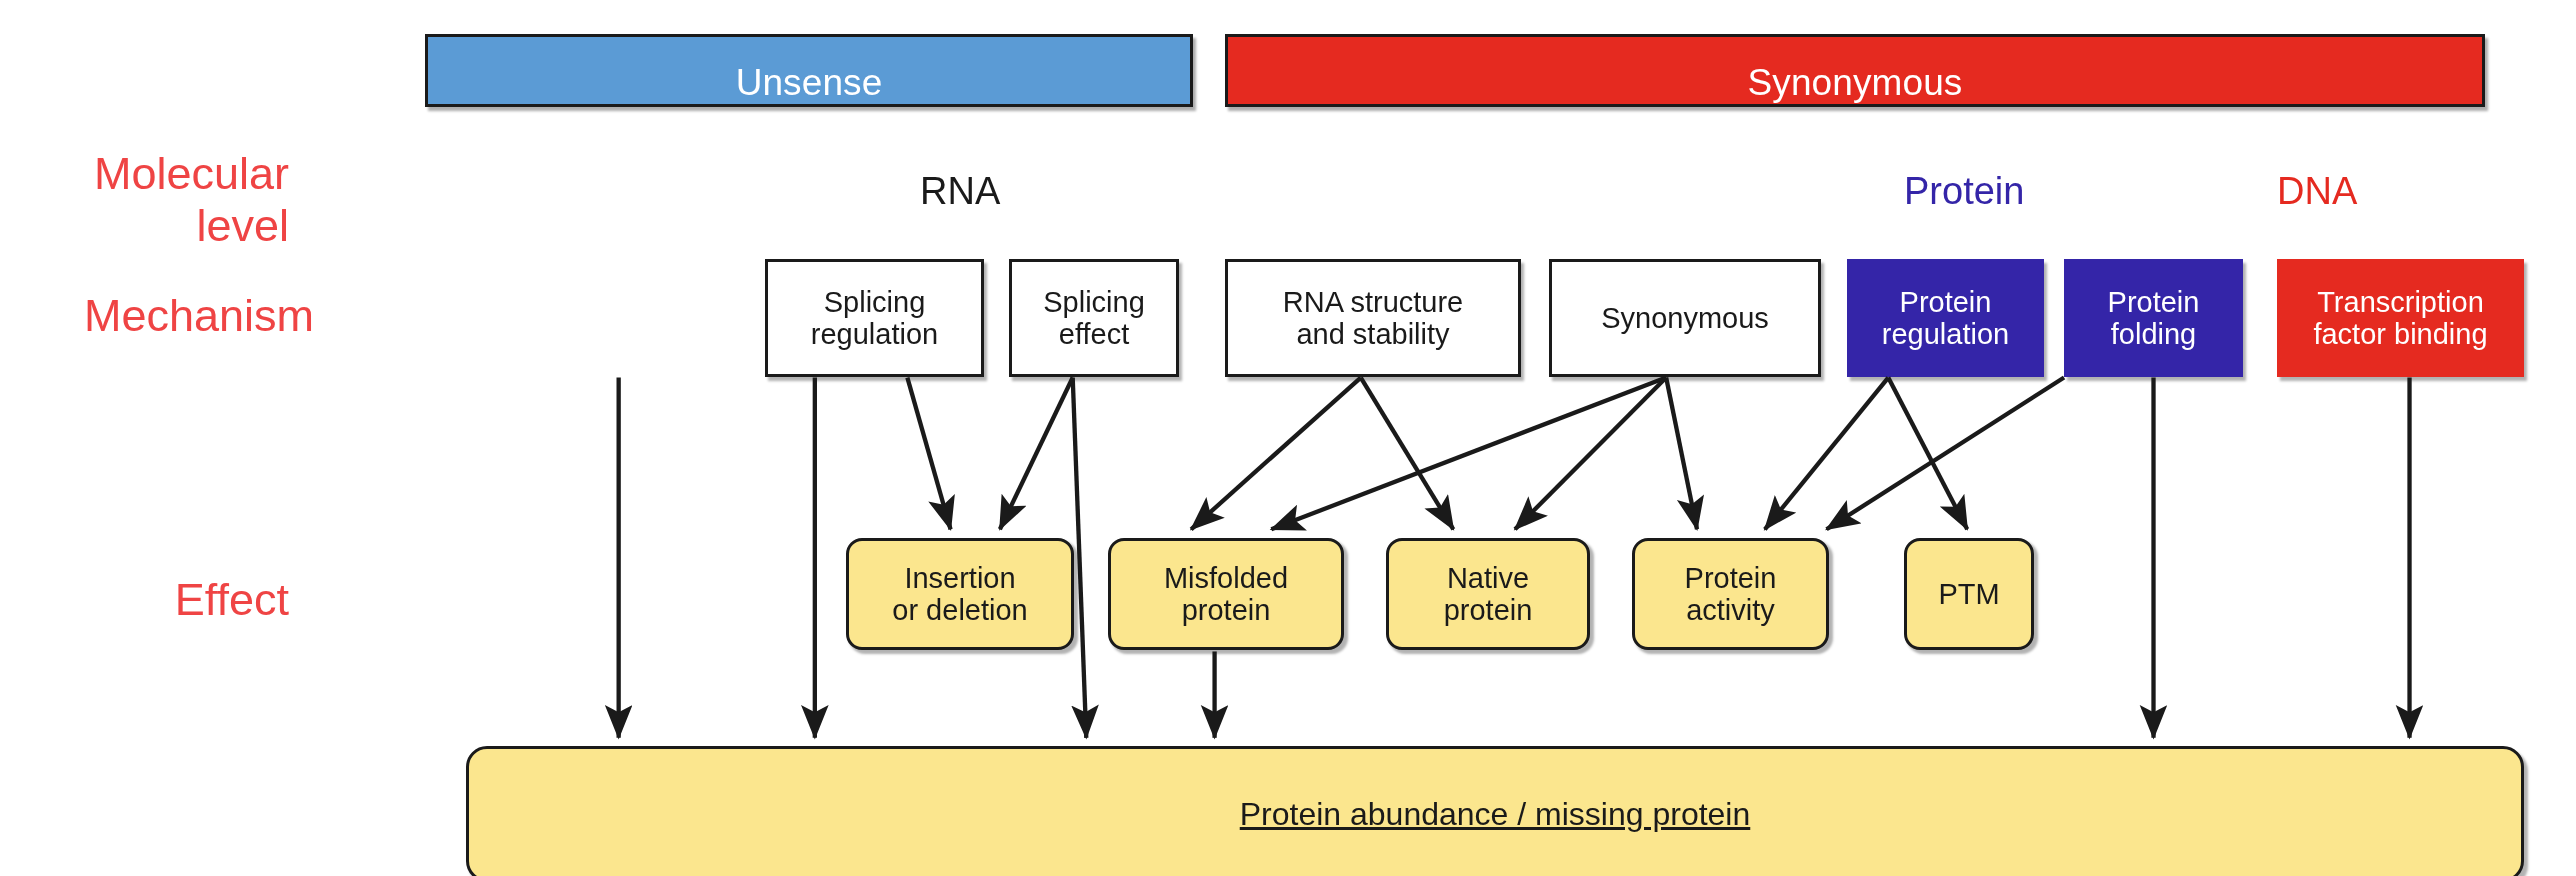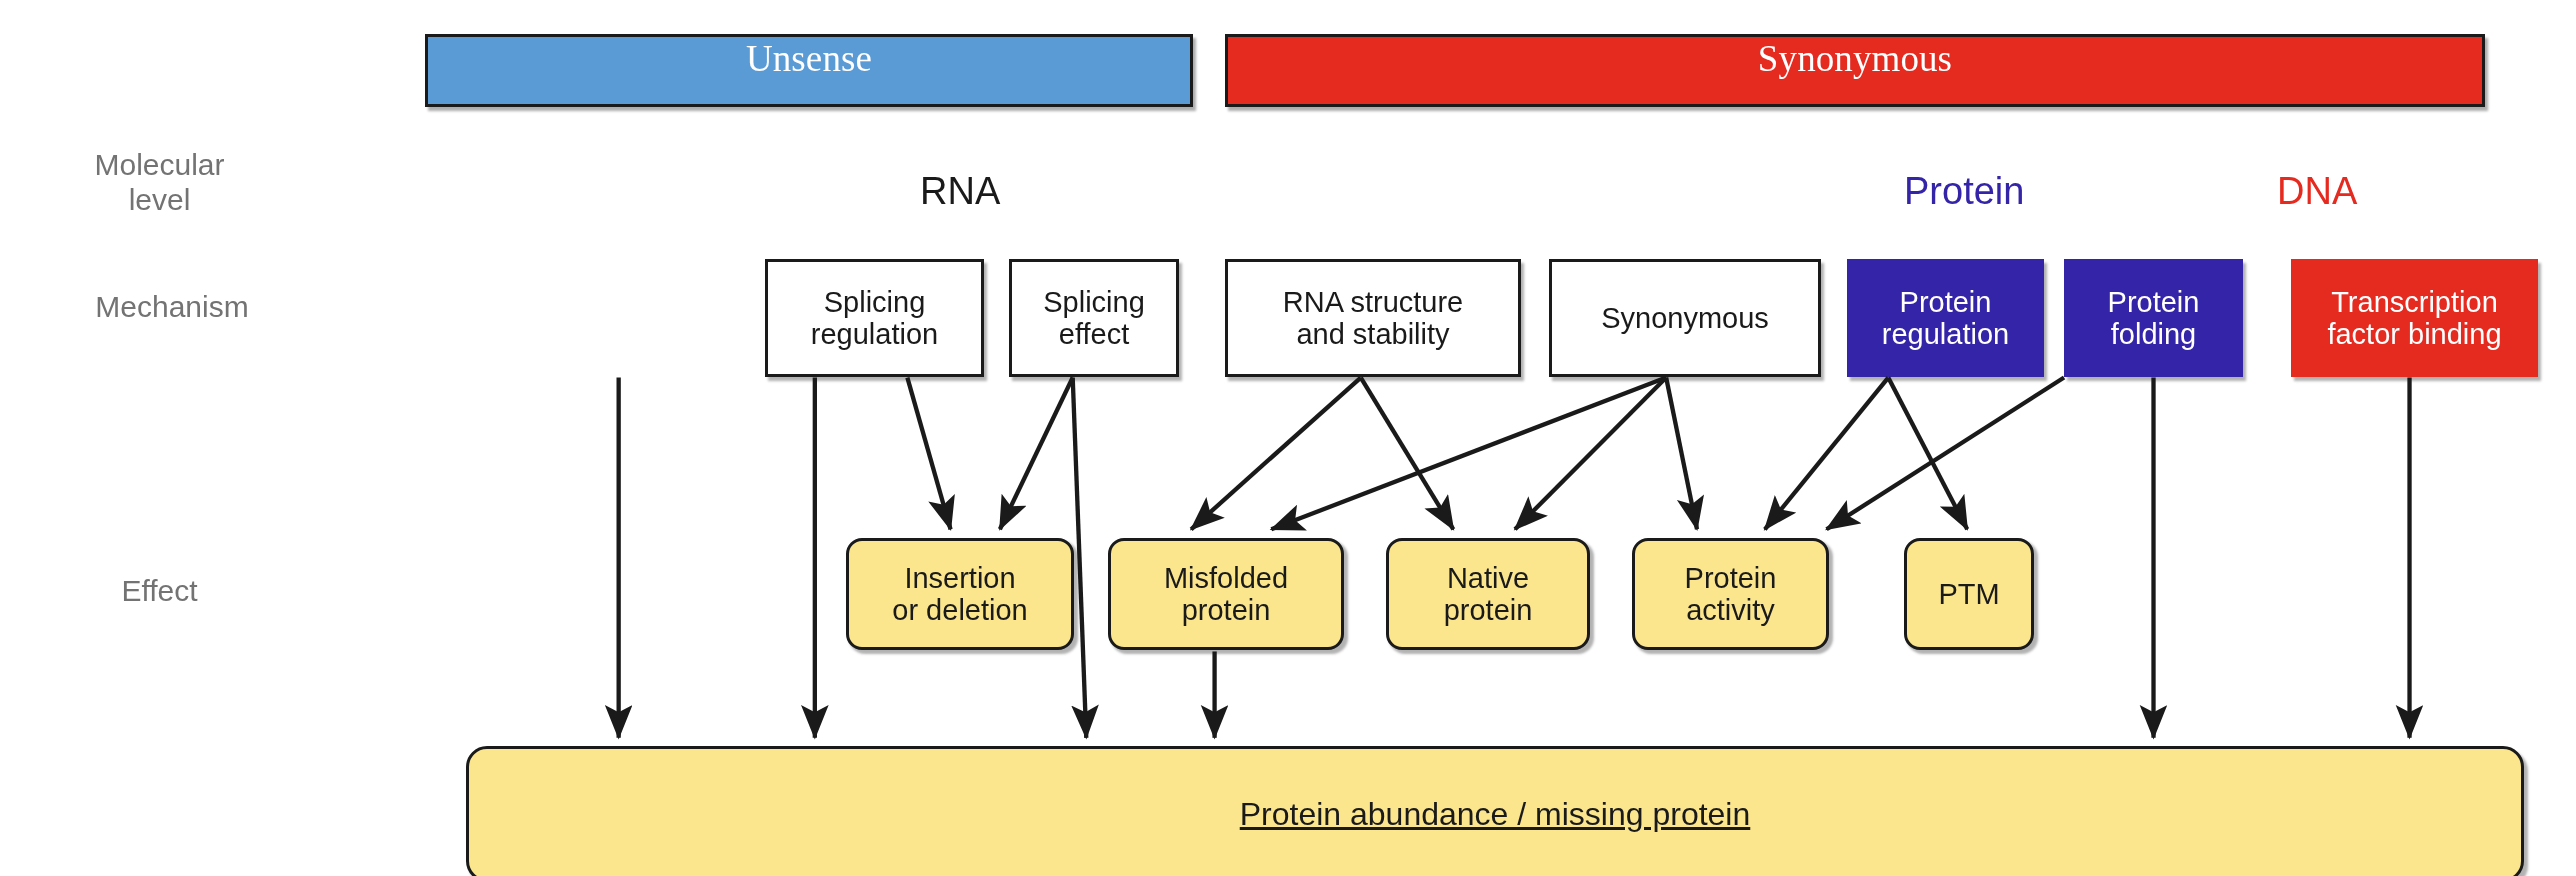--- a/index.html
+++ b/index.html
@@ -14,38 +14,37 @@
     position: relative;
     width: 2576px;
     height: 876px;
     background: #ffffff;
     overflow: hidden;
   }
   .abs { position: absolute; box-sizing: border-box; }
 
   
   .row-label {
-    color: #737373;
-    font-size: 30px;
+    color: #ef4444;
+    font-size: 45px;
     line-height: 1.16;
     white-space: pre-line;
-    text-align: center;
+    text-align: right;
   }
 
   
   .banner {
     border: 3.1px solid #1a1a1a;
     color: #ffffff;
     font-size: 37px;
     display: flex;
-    align-items: flex-start;
+    align-items: flex-end;
     justify-content: center;
     letter-spacing: 0.1px;
     box-shadow: 3.1px 3.7px 2.5px rgba(0,0,0,0.32);
-    font-family: Liberation Serif, serif;
   }
 
   
   .mol-level {
     font-size: 38px;
     line-height: 1;
   }
 
   
   .mech-box {
@@ -160,21 +159,21 @@
   <div class="abs mech-box filled-blue" style="left:1847px; top:259px; width:197px; height:118px;">
     <span>Protein
 regulation</span>
   </div>
 
   <div class="abs mech-box filled-blue" style="left:2064px; top:259px; width:179px; height:118px;">
     <span>Protein
 folding</span>
   </div>
 
-  <div class="abs mech-box filled-red" style="left:2277px; top:259px; width:247px; height:118px;margin-left:14px;">
+  <div class="abs mech-box filled-red" style="left:2277px; top:259px; width:247px; height:118px;">
     <span>Transcription
 factor binding</span>
   </div>
 
   <div class="abs effect-box" style="left:846px; top:538px; width:228px; height:112px;">
     <span>Insertion
 or deletion</span>
   </div>
 
   <div class="abs effect-box" style="left:1108px; top:538px; width:236px; height:112px;">

